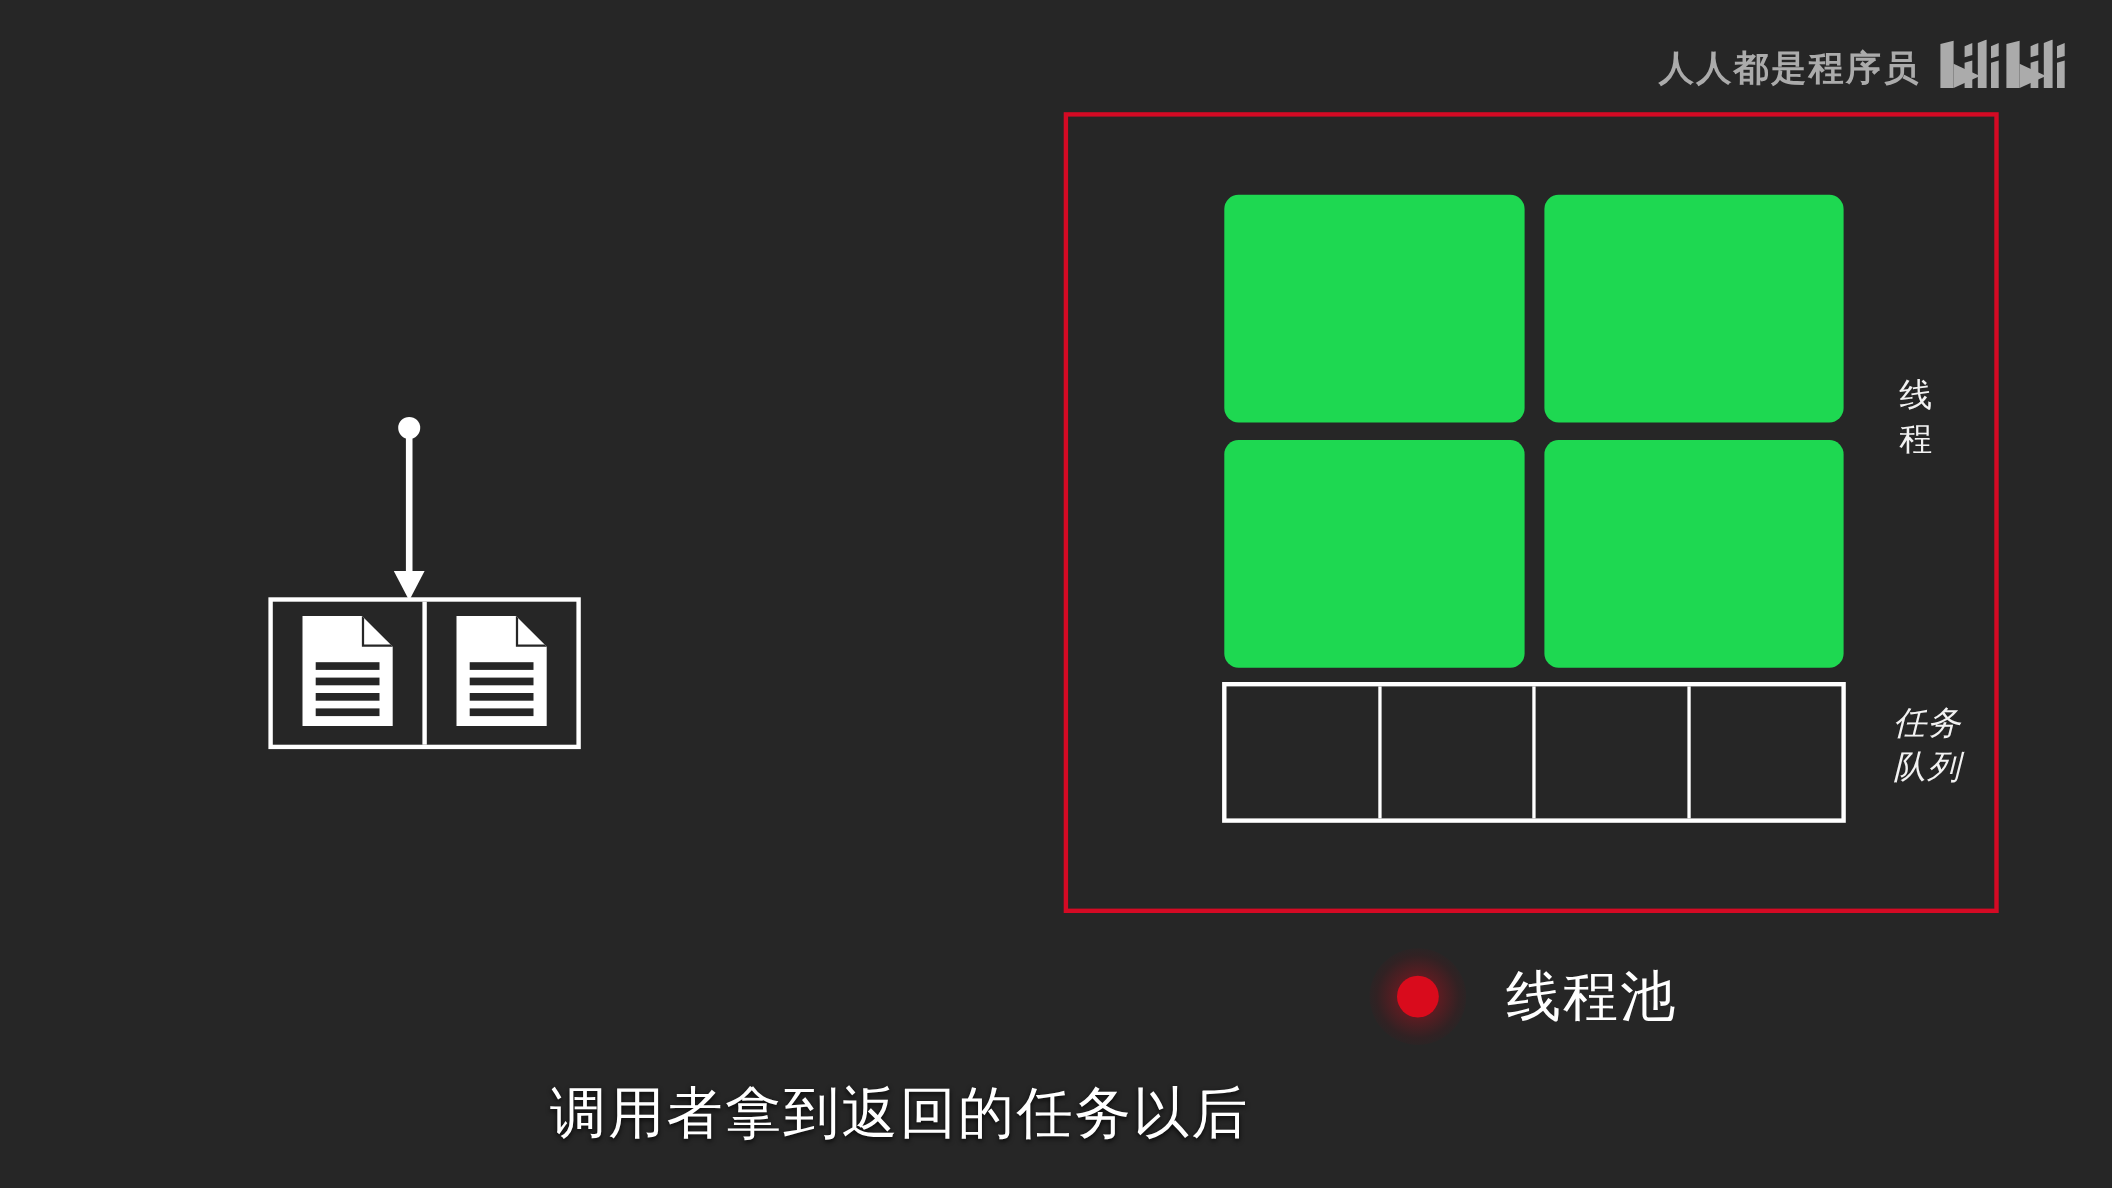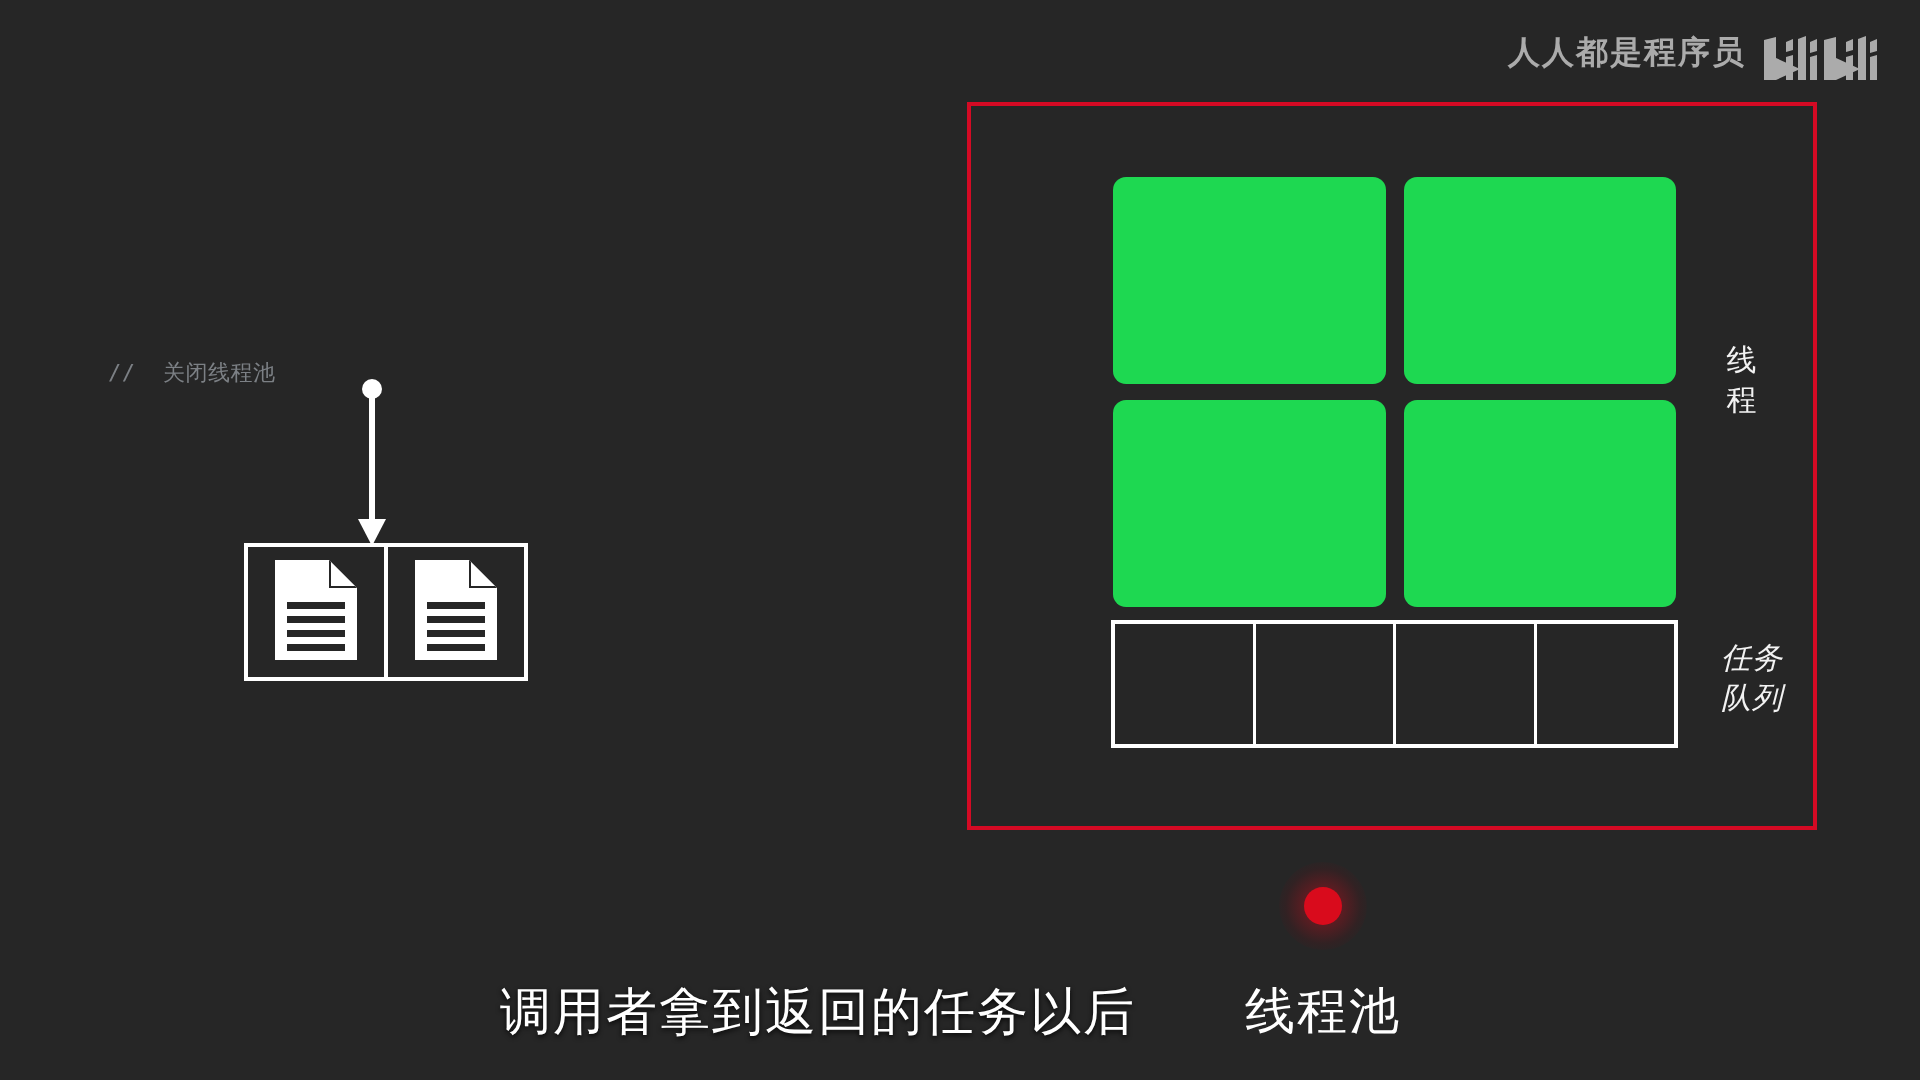--- a/index.html
+++ b/index.html
@@ -19,21 +19,21 @@
     background: #262626;
     overflow: hidden;
   }
 
   
   .watermark {
     position: absolute;
     top: 36px;
     right: 34px;
     display: flex;
-    align-items: flex-start;
+    align-items: center;
     gap: 16px;
     opacity: 0.82;
   }
   .watermark-text {
     font-size: 32px;
     font-weight: bold;
     color: #c9c9c9;
     letter-spacing: 2px;
     white-space: nowrap;
     line-height: 1;
@@ -161,21 +161,20 @@
   .vert-char { display: block; }
 
   
   .legend {
     position: absolute;
     left: 1245px;
     top: 862px;
     display: flex;
     align-items: center;
     gap: 36px;
-    flex-direction: column;
   }
   .legend-dot-wrap {
     position: relative;
     width: 88px;
     height: 88px;
     display: flex;
     align-items: center;
     justify-content: center;
   }
   .legend-glow {
@@ -248,21 +247,20 @@
           <path d="M96 3 L104 0 L104 44 L96 44 Z"></path>
 
           <path d="M108 6 L115 3 L115 15 L108 17 Z"></path>
           <path d="M108 21 L115 19 L115 44 L108 44 Z"></path>
         </g>
       </svg>
     </span>
   </div>
 
   <div class="code-block">
-    <div class="code-comment">//  关闭线程池</div>
   </div>
 
   <span class="arrow-svg">
     <svg width="34" height="172" viewBox="0 0 34 172" aria-hidden="true">
       <circle cx="17" cy="11" r="10" fill="#ffffff"></circle>
       <rect x="14" y="11" width="6" height="134" fill="#ffffff"></rect>
       <polygon points="3,141 31,141 17,168" fill="#ffffff"></polygon>
     </svg>
   </span>
 

